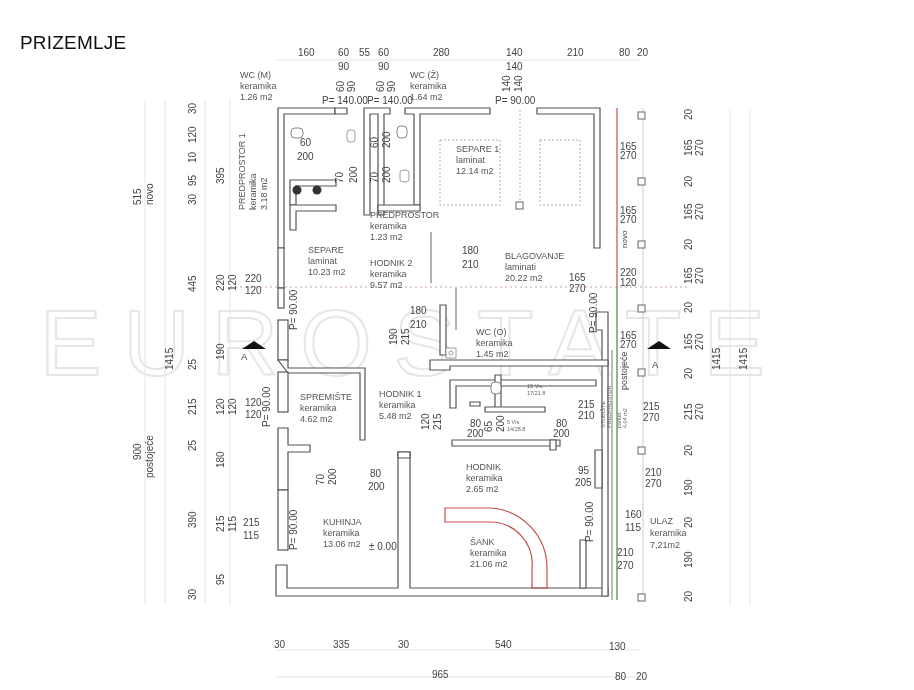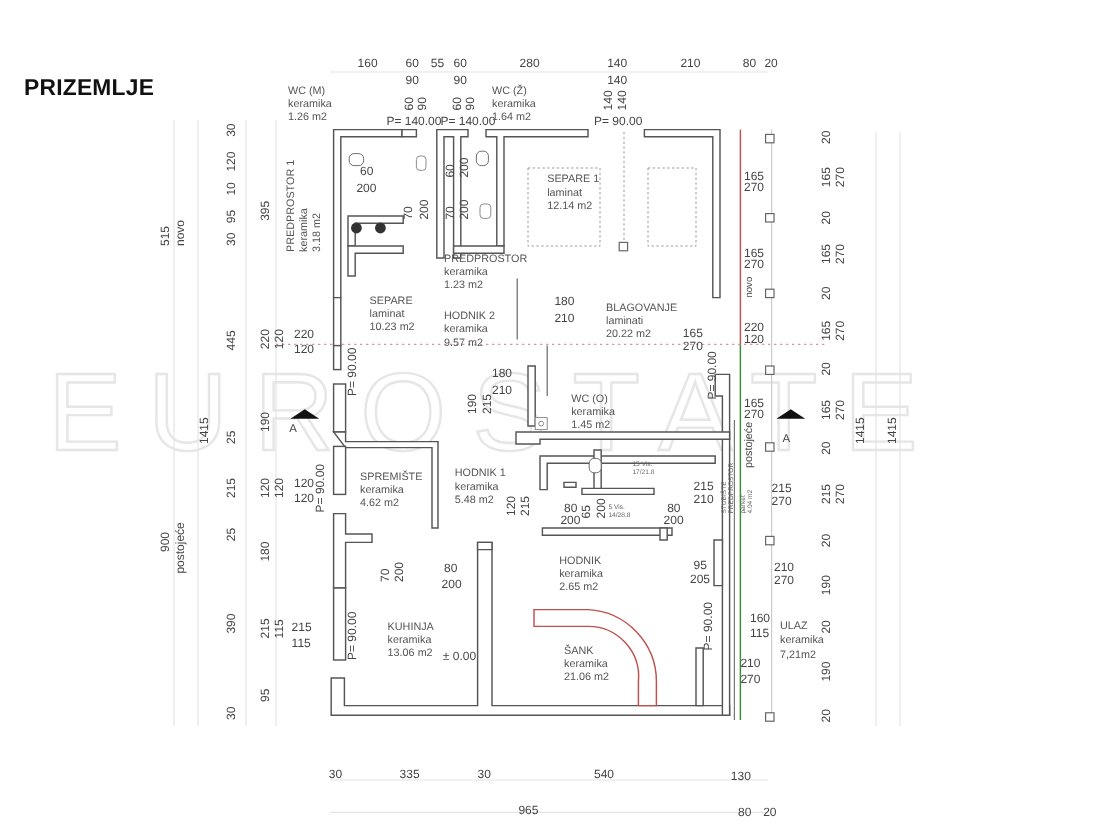--- a/index.html
+++ b/index.html
@@ -1,17 +1,17 @@
 <!DOCTYPE html>
 <html><head>
 <meta charset="utf-8">
 <style>
   html, body { margin:0; padding:0; background:#ffffff; }
   body { width:914px; height:690px; position:relative; overflow:hidden; font-family:"Liberation Sans", sans-serif; color:#333; }
-  #title { position:absolute; left:20px; top:32px; font-size:19px; font-weight:bold; color:#111; letter-spacing:0.2px;margin-top:31px; }
+  #title { position:absolute; left:20px; top:32px; font-size:19px; font-weight:normal; color:#111; letter-spacing:0.2px; }
   svg#plan { position:absolute; left:0; top:0; }
   .dim { font-size:10px; fill:#444; font-family:"Liberation Sans", sans-serif; }
   .lbl { font-size:9px; fill:#555; font-family:"Liberation Sans", sans-serif; }
   .lblb { font-size:9.5px; fill:#444; font-family:"Liberation Sans", sans-serif; }
   .tiny { font-size:5.5px; fill:#666; font-family:"Liberation Sans", sans-serif; }
   .wall { fill:#fff; stroke:#555; stroke-width:1.2; }
   .wm { font-size:92px; fill:none; stroke:#e6e6e6; stroke-width:2; font-family:"Liberation Sans", sans-serif; letter-spacing:22px; }
   .guide { stroke:#e4e4e4; stroke-width:1; }
   .dot { stroke:#c9a0a0; stroke-width:1; stroke-dasharray:2 3; }
 </style>

